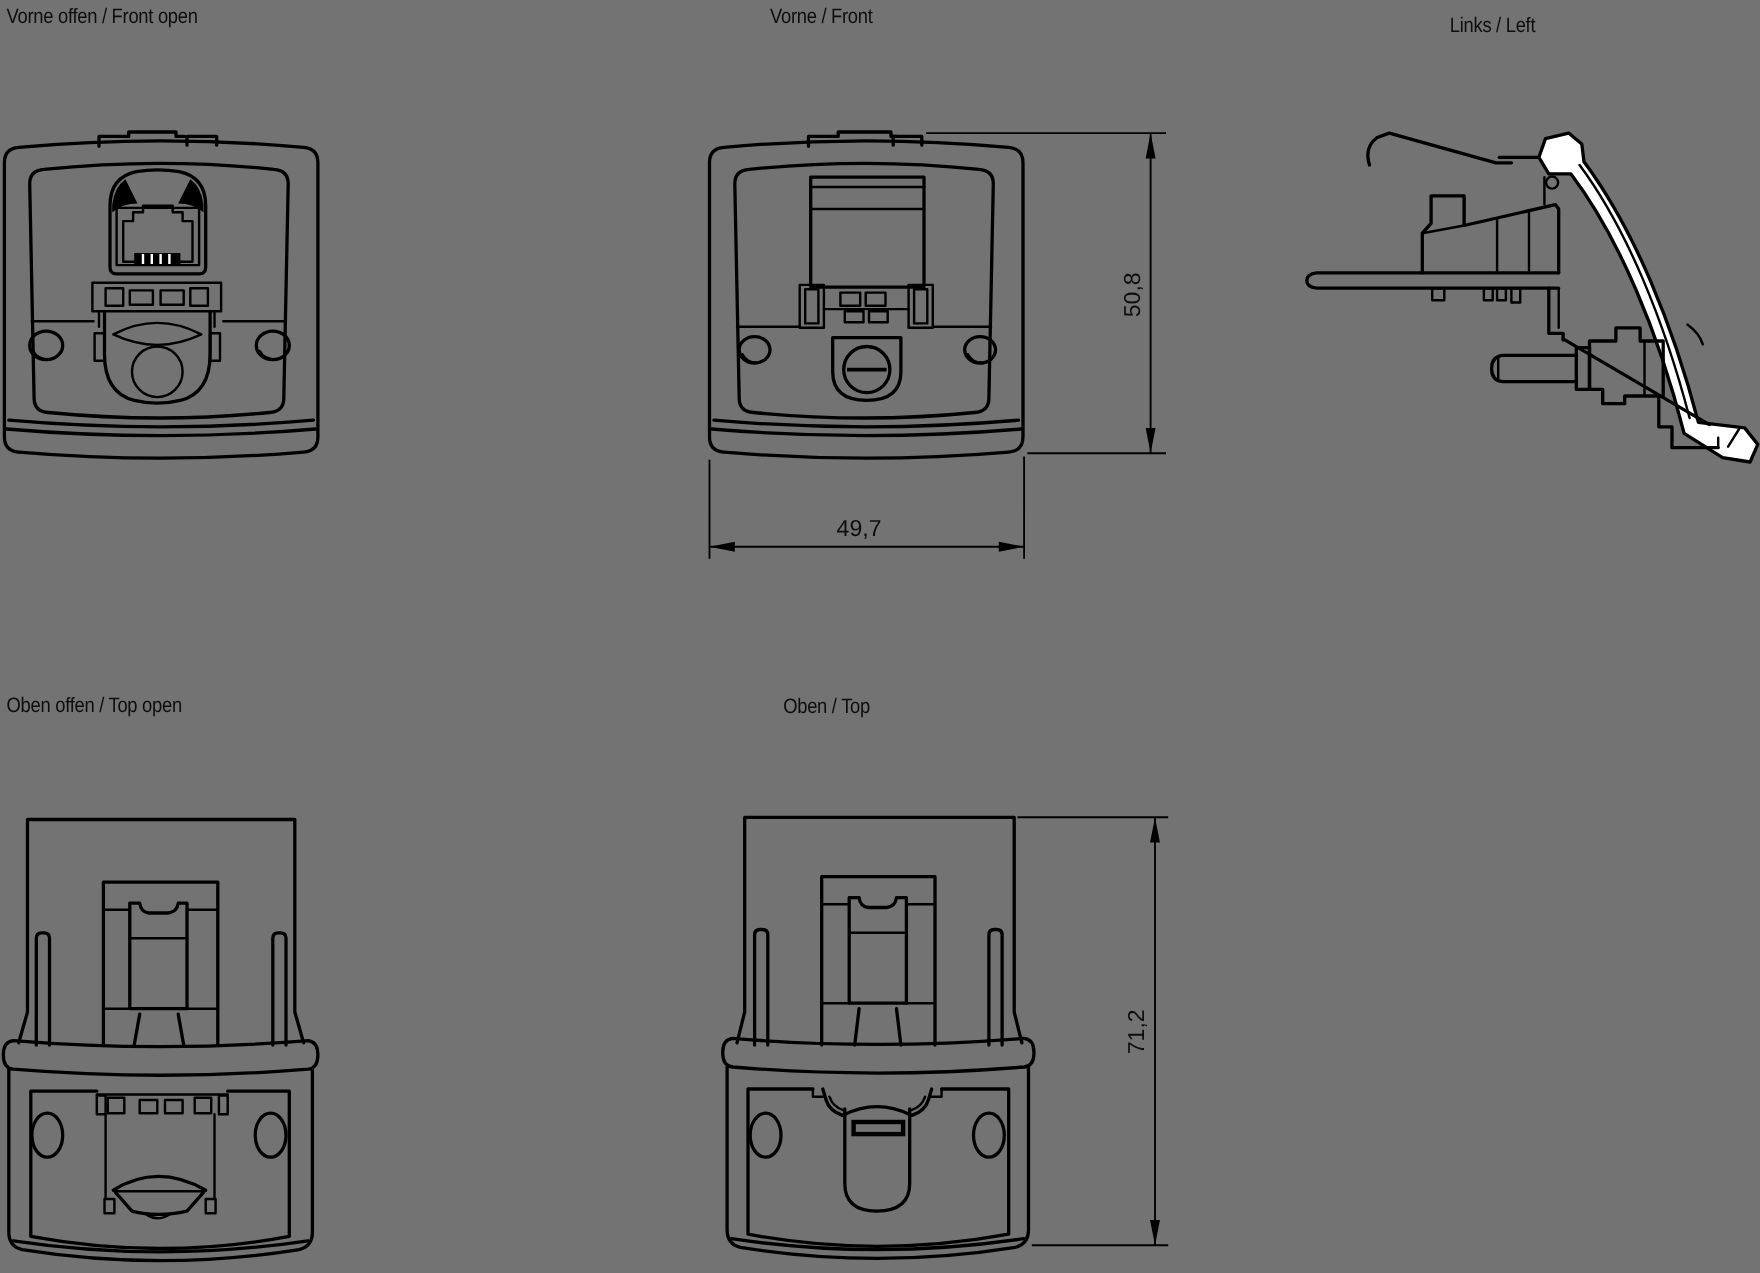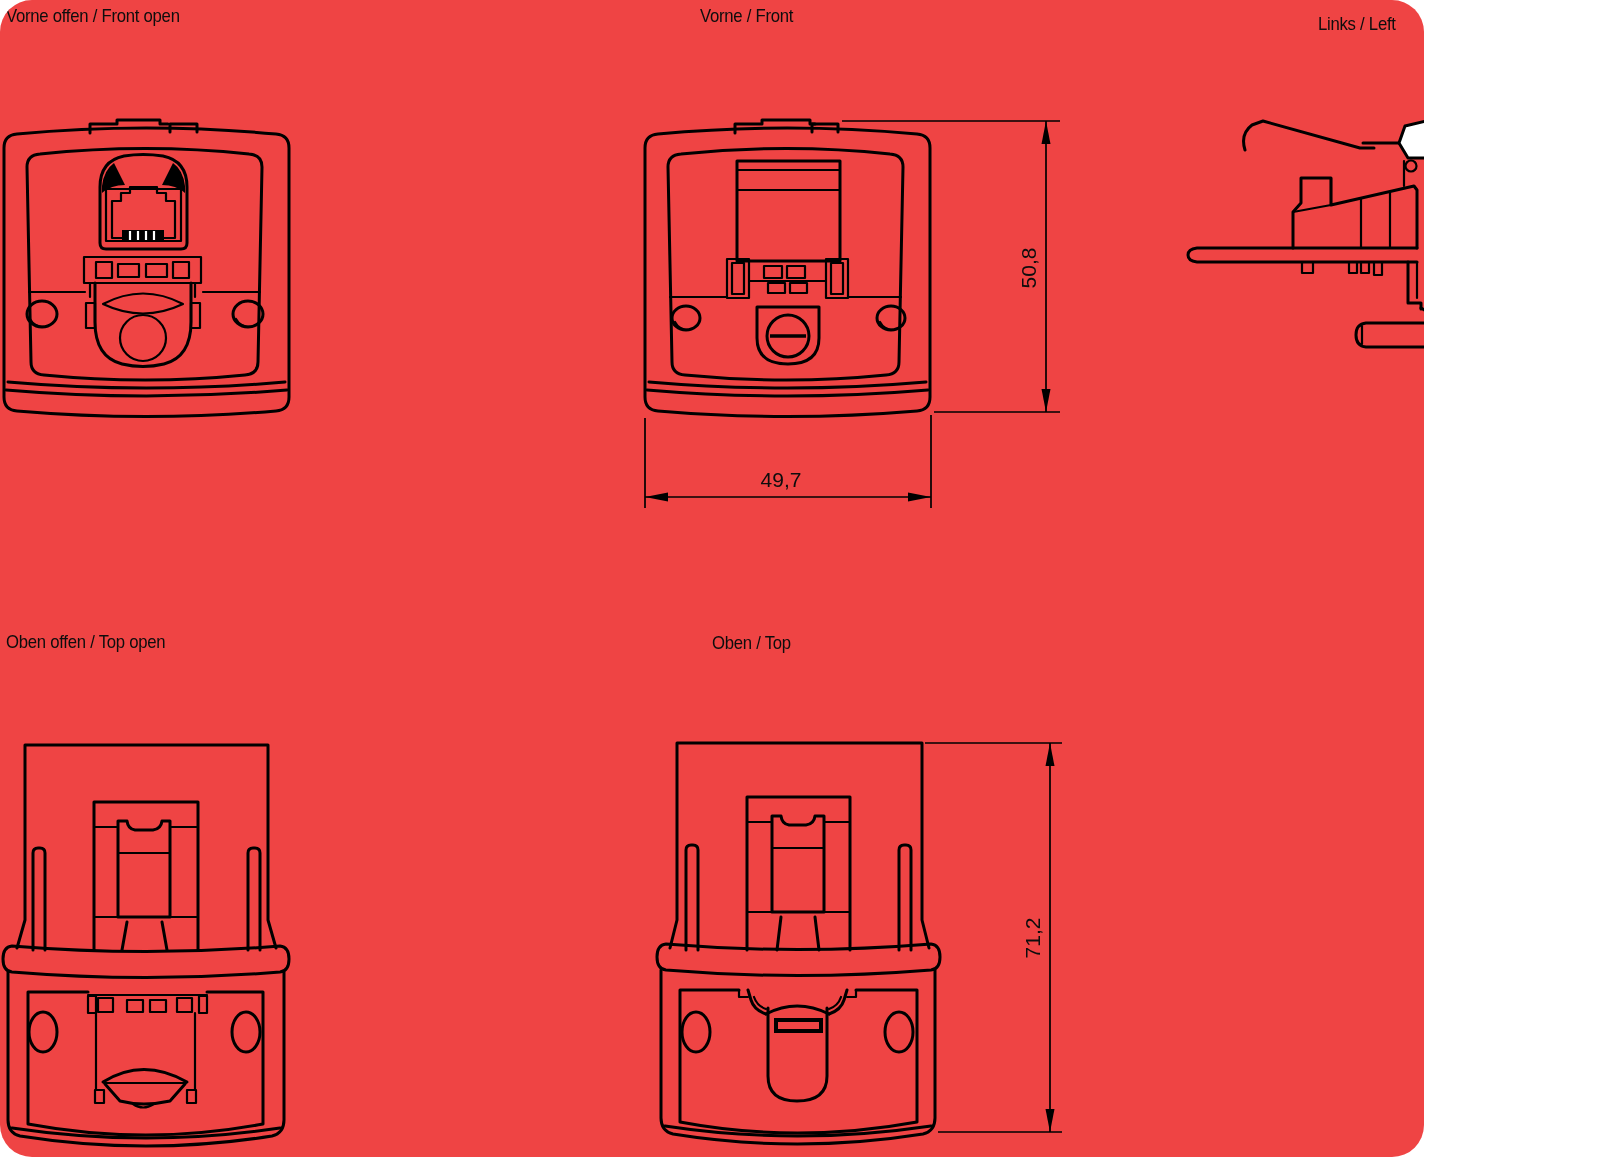--- a/index.html
+++ b/index.html
@@ -1,18 +1,18 @@
 <!DOCTYPE html>
 <html><head>
 <meta charset="utf-8">
 <style>
   html,body{margin:0;padding:0;background:#ffffff;}
   .canvas{
-    position:relative;width:1424px;height:1157px;background:#ef4444;
-    font-family:"Liberation Sans",sans-serif;overflow:hidden;border-radius:32px;
+    position:relative;width:1600px;height:1157px;background:#737373;
+    font-family:"Liberation Sans",sans-serif;overflow:hidden;
   }
   .view-label{
     position:absolute;font-size:19px;color:#0d0d0d;white-space:nowrap;
     letter-spacing:-0.3px;transform:scale(0.88,1);transform-origin:left top;
   }
   svg{position:absolute;display:block;}
   .ln{stroke:#000;stroke-width:3;fill:none;stroke-linejoin:round;stroke-linecap:round;}
   .lnf{stroke:#000;stroke-width:3;fill:#ffffff;stroke-linejoin:round;stroke-linecap:round;}
   .ln2{stroke:#000;stroke-width:2.2;fill:none;stroke-linejoin:round;stroke-linecap:round;}
   .dim{stroke:#000;stroke-width:1.7;fill:none;}

